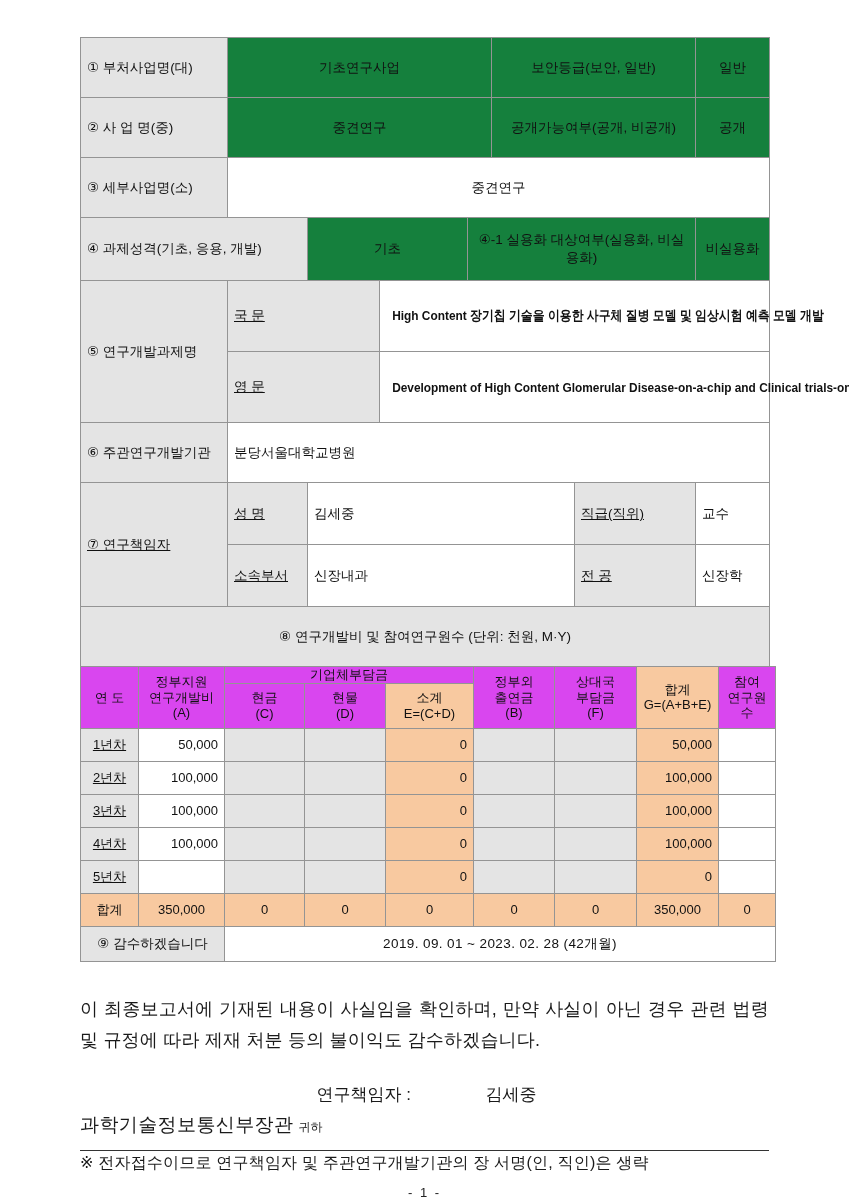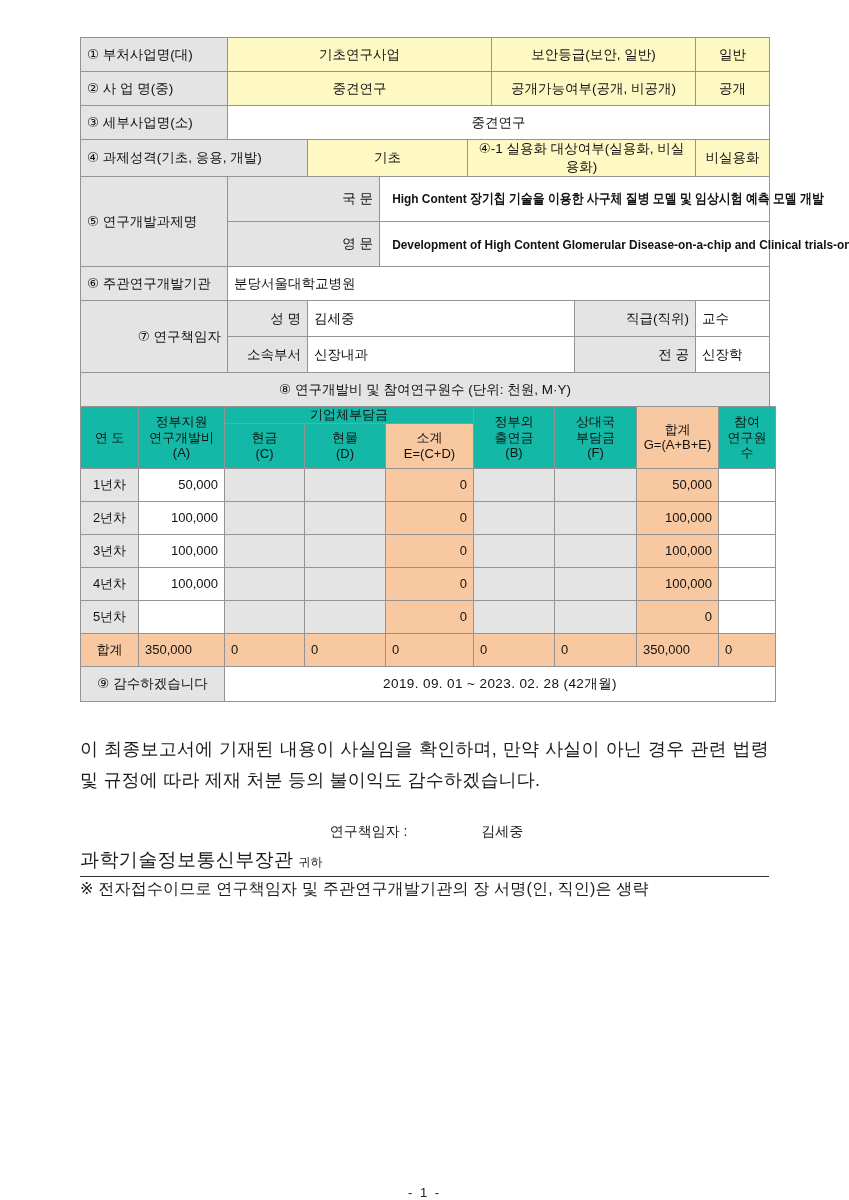--- a/index.html
+++ b/index.html
@@ -36,38 +36,39 @@
   
   table.main {
     width: 689px;
     border-collapse: collapse;
     margin-top: 37px;
     table-layout: fixed;
     font-size: 13.5px;
   }
   table.main td {
     border: 1px solid #949494;
-    padding: 0 6px;
+    padding: 13px 6px;
     height: 33px;
     vertical-align: middle;
     color: #111;
   }
   .lbl {
     background: #e4e4e4;
-    text-align: right;
+    text-align: left;
     white-space: nowrap;
+    text-decoration: underline;
   }
   .lbl-left {
     background: #e4e4e4;
     text-align: left;
     padding-left: 10px;
     white-space: nowrap;
   }
   .val {
-    background: #fef9c3;
+    background: #15803d;
     text-align: center;
   }
   .val-white {
     background: #ffffff;
     text-align: left;
     padding-left: 8px;
     margin-left: 44px;
   }
   .val-white-c {
     background: #ffffff;
@@ -102,35 +103,36 @@
     font-size: 13px;
     margin-top: -1px;
   }
   table.budget td {
     border: 1px solid #949494;
     vertical-align: middle;
     padding: 0 6px;
     color: #111;
   }
   .bh {
-    background: #14b8a6;
+    background: #d946ef;
     text-align: center;
     line-height: 1.22;
     font-size: 13px;
   }
   .bh-or {
     background: #f8c9a0;
     text-align: center;
     line-height: 1.22;
     font-size: 13px;
   }
   .brow-lbl {
     background: #e4e4e4;
     text-align: center;
     height: 32px;
+    text-decoration: underline;
   }
   .cell-white-num {
     background: #ffffff;
     text-align: right;
     padding-right: 8px;
   }
   .cell-gray {
     background: #e4e4e4;
   }
   .cell-or-num {
@@ -141,21 +143,21 @@
   .cell-white-plain {
     background: #ffffff;
   }
   .sum-lbl {
     background: #f8c9a0;
     text-align: center;
     height: 32px;
   }
   .sum-num {
     background: #f8c9a0;
-    text-align: left;
+    text-align: center;
     padding-right: 8px;
   }
   .period-lbl {
     background: #e4e4e4;
     text-align: center;
     height: 34px;
     font-size: 13.5px;
   }
   .period-val {
     background: #ffffff;
@@ -176,42 +178,42 @@
   .date-line {
     margin-top: 36px;
     text-align: center;
     font-size: 13.5px;
     letter-spacing: 1px;
     padding-left: 10px;
   }
   .sig-row {
     margin-top: 26px;
     text-align: center;
-    font-size: 14px;
+    font-size: 17px;
     padding-left: 4px;
   }
   .sig-row .nm {
     display: inline-block;
     margin-left: 70px;
   }
   .sig-row2 {
     margin-top: 24px;
     text-align: center;
     font-size: 13.5px;
     padding-left: 4px;
   }
   .sig-row2 .nm {
     display: inline-block;
     margin-left: 14px;
   }
   .minister-block {
     margin-top: 6px;
     width: 689px;
     border-bottom: 1.6px solid #333;
-    padding-bottom: 3px;
+    padding-bottom: 12px;
   }
   .minister {
     font-size: 19px;
     letter-spacing: 0.4px;
   }
   .minister-suffix {
     font-size: 12px;
     margin-left: 5px;
   }
   .note {

